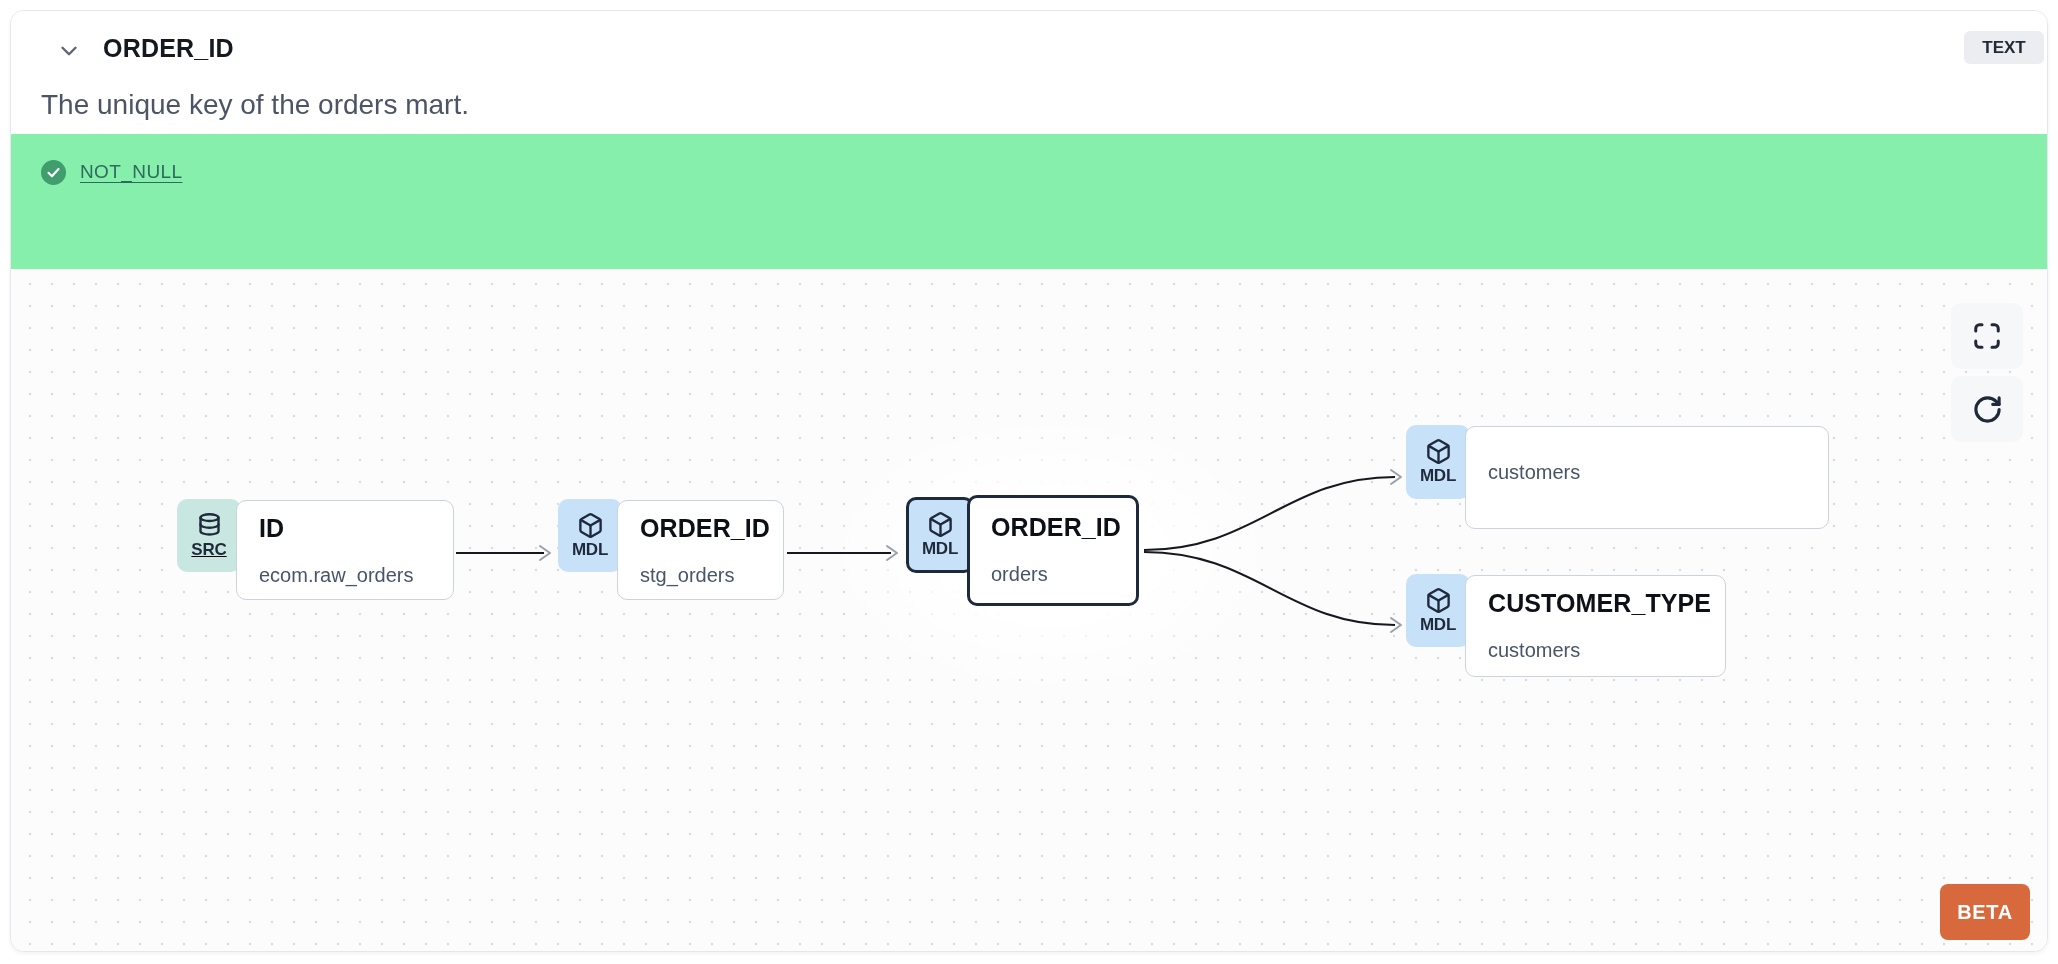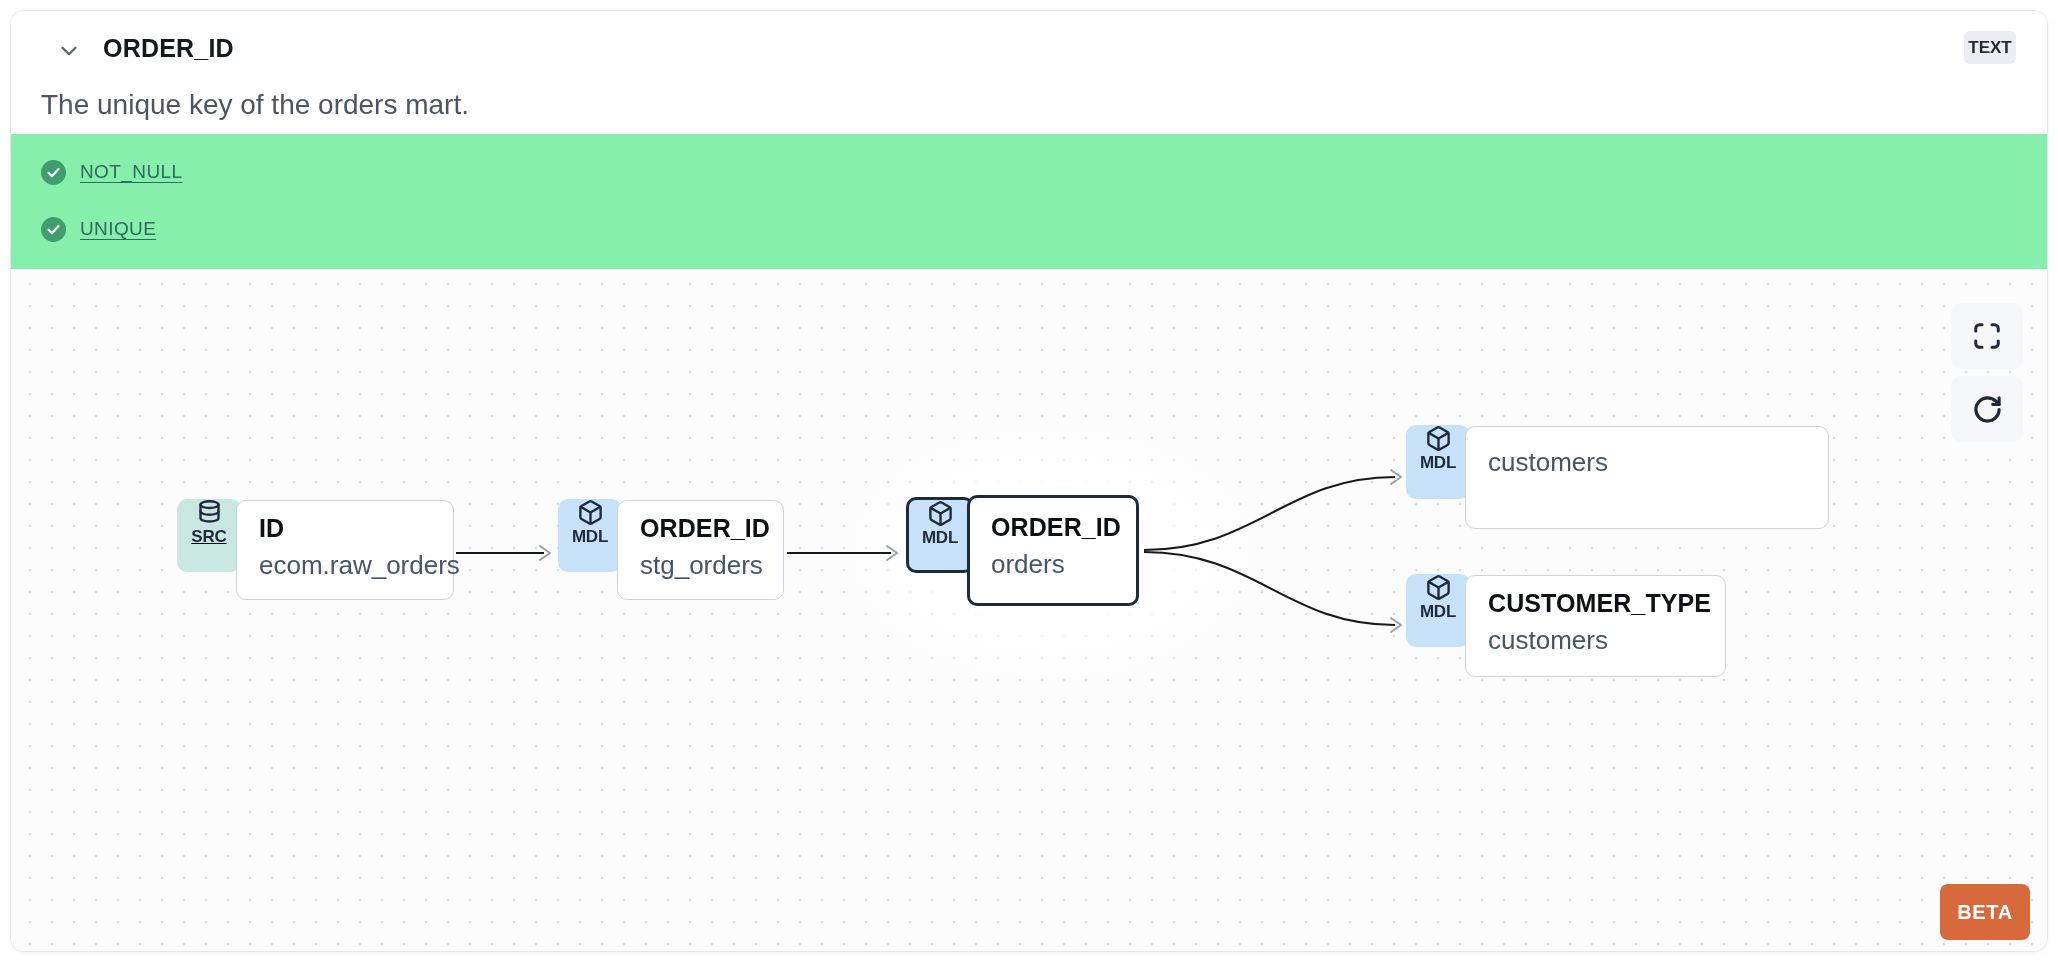--- a/index.html
+++ b/index.html
@@ -9,21 +9,21 @@
   .panel { position:absolute; left:10px; top:10px; width:2038px; height:942px;
     background:#ffffff; border:1px solid #e4e7ec; border-radius:14px;
     box-shadow:0 2px 4px rgba(16,24,40,.05); overflow:hidden; }
 
   
   .hdr { position:relative; height:123px; background:#fff; }
   .hdr .chev-btn { position:absolute; left:43px; top:25px; width:30px; height:30px;
     display:flex; align-items:center; justify-content:center; cursor:pointer; }
   .hdr .title { position:absolute; left:92px; top:23px; font-size:25px; font-weight:600;
     color:#14181f; letter-spacing:.2px; }
-  .hdr .type-badge { position:absolute; left:1953px; top:20px; width:52px; height:33px;
+  .hdr .type-badge { position:absolute; left:1953px; top:20px; width:80px; height:33px;
     background:#ebedf1; border-radius:6px; display:flex; align-items:center;
     justify-content:center; font-size:17px; font-weight:600; color:#232a36; }
   .hdr .desc { position:absolute; left:30px; top:78px; font-size:28px; color:#4b5565; }
 
   
   .tests { height:135px; background:#86efac; padding:24px 0 0 30px;
     display:flex; flex-direction:column; gap:29px; }
   .test-row { display:flex; align-items:center; gap:14px; height:28px; }
   .check { width:25px; height:25px; border-radius:50%; background:#3f9d6e;
     display:flex; align-items:center; justify-content:center; flex:0 0 auto; }
@@ -36,28 +36,28 @@
     background-size:22px 22px; background-position:8px 4px; }
 
   .glow { position:absolute; left:815px; top:145px; width:450px; height:280px;
     background:radial-gradient(ellipse at center, rgba(255,255,255,.97) 32%, rgba(255,255,255,0) 72%); }
 
   svg.edges { position:absolute; left:0; top:0; width:2038px; height:684px; }
 
   
   .node { position:absolute; cursor:pointer; }
   .badge { position:absolute; left:0; top:0; width:64px; height:73px; border-radius:10px;
-    display:flex; flex-direction:column; align-items:center; gap:1px; }
+    display:flex; flex-direction:column; align-items:center; justify-content:center; gap:1px; }
   .badge.src { background:#c9e7e1;text-decoration:underline; }
   .badge.mdl { background:#c7e2f8; }
   .badge .blabel { font-size:17px; font-weight:600; color:#1e293b; letter-spacing:-.2px; }
   .card { position:absolute; left:59px; top:1px; background:#fff;
     border:1.5px solid #ccd3db; border-radius:10px; padding:13px 0 0 22px; }
   .ntitle { font-size:25px; font-weight:600; color:#0d1117; letter-spacing:.1px; white-space:nowrap; }
-  .nsub { font-size:26px; color:#475569; margin-top:7px; white-space:nowrap; }
+  .nsub { font-size:20px; color:#475569; margin-top:21px; white-space:nowrap; }
 
   #node-src   { left:166px; top:230px; }  #node-src .card   { width:218px; height:100px; }
   #node-stg   { left:547px; top:230px; }  #node-stg .card   { width:167px; height:100px; }
   #node-count { left:1395px; top:156px; } #node-count .badge{ height:74px; }
                                           #node-count .card { width:364px; height:103px; }
   #node-ct    { left:1395px; top:305px; } #node-ct .card    { width:261px; height:102px; }
 
   #node-sel { left:895px; top:226px; }
   #node-sel .badge { top:2px; width:68px; height:76px; border:3.5px solid #1e293b; }
   #node-sel .card  { left:61px; top:0; width:172px; height:111px; border:3.5px solid #1e293b;
@@ -90,28 +90,20 @@
   </div>
 
   <div class="tests">
     <div class="test-row">
       <span class="check">
         <svg width="15" height="15" viewBox="0 0 24 24" fill="none" stroke="#ffffff" stroke-width="3.4" stroke-linecap="round" stroke-linejoin="round">
             <polyline points="4 12.5 9.5 18 20 6.5"></polyline>
           </svg>
       </span>
       <a class="test-link">NOT_NULL</a>
-    </div>
-    <div class="test-row">
-      <span class="check">
-        <svg width="15" height="15" viewBox="0 0 24 24" fill="none" stroke="#ffffff" stroke-width="3.4" stroke-linecap="round" stroke-linejoin="round">
-            <polyline points="4 12.5 9.5 18 20 6.5"></polyline>
-          </svg>
-      </span>
-      <a class="test-link">UNIQUE</a>
     </div>
   </div>
 
   <div class="canvas">
 
     <div class="glow"></div>
 
     <svg class="edges" viewBox="0 0 2038 684">
 
       <line x1="445" y1="284" x2="533" y2="284" stroke="#16181d" stroke-width="2"></line>

